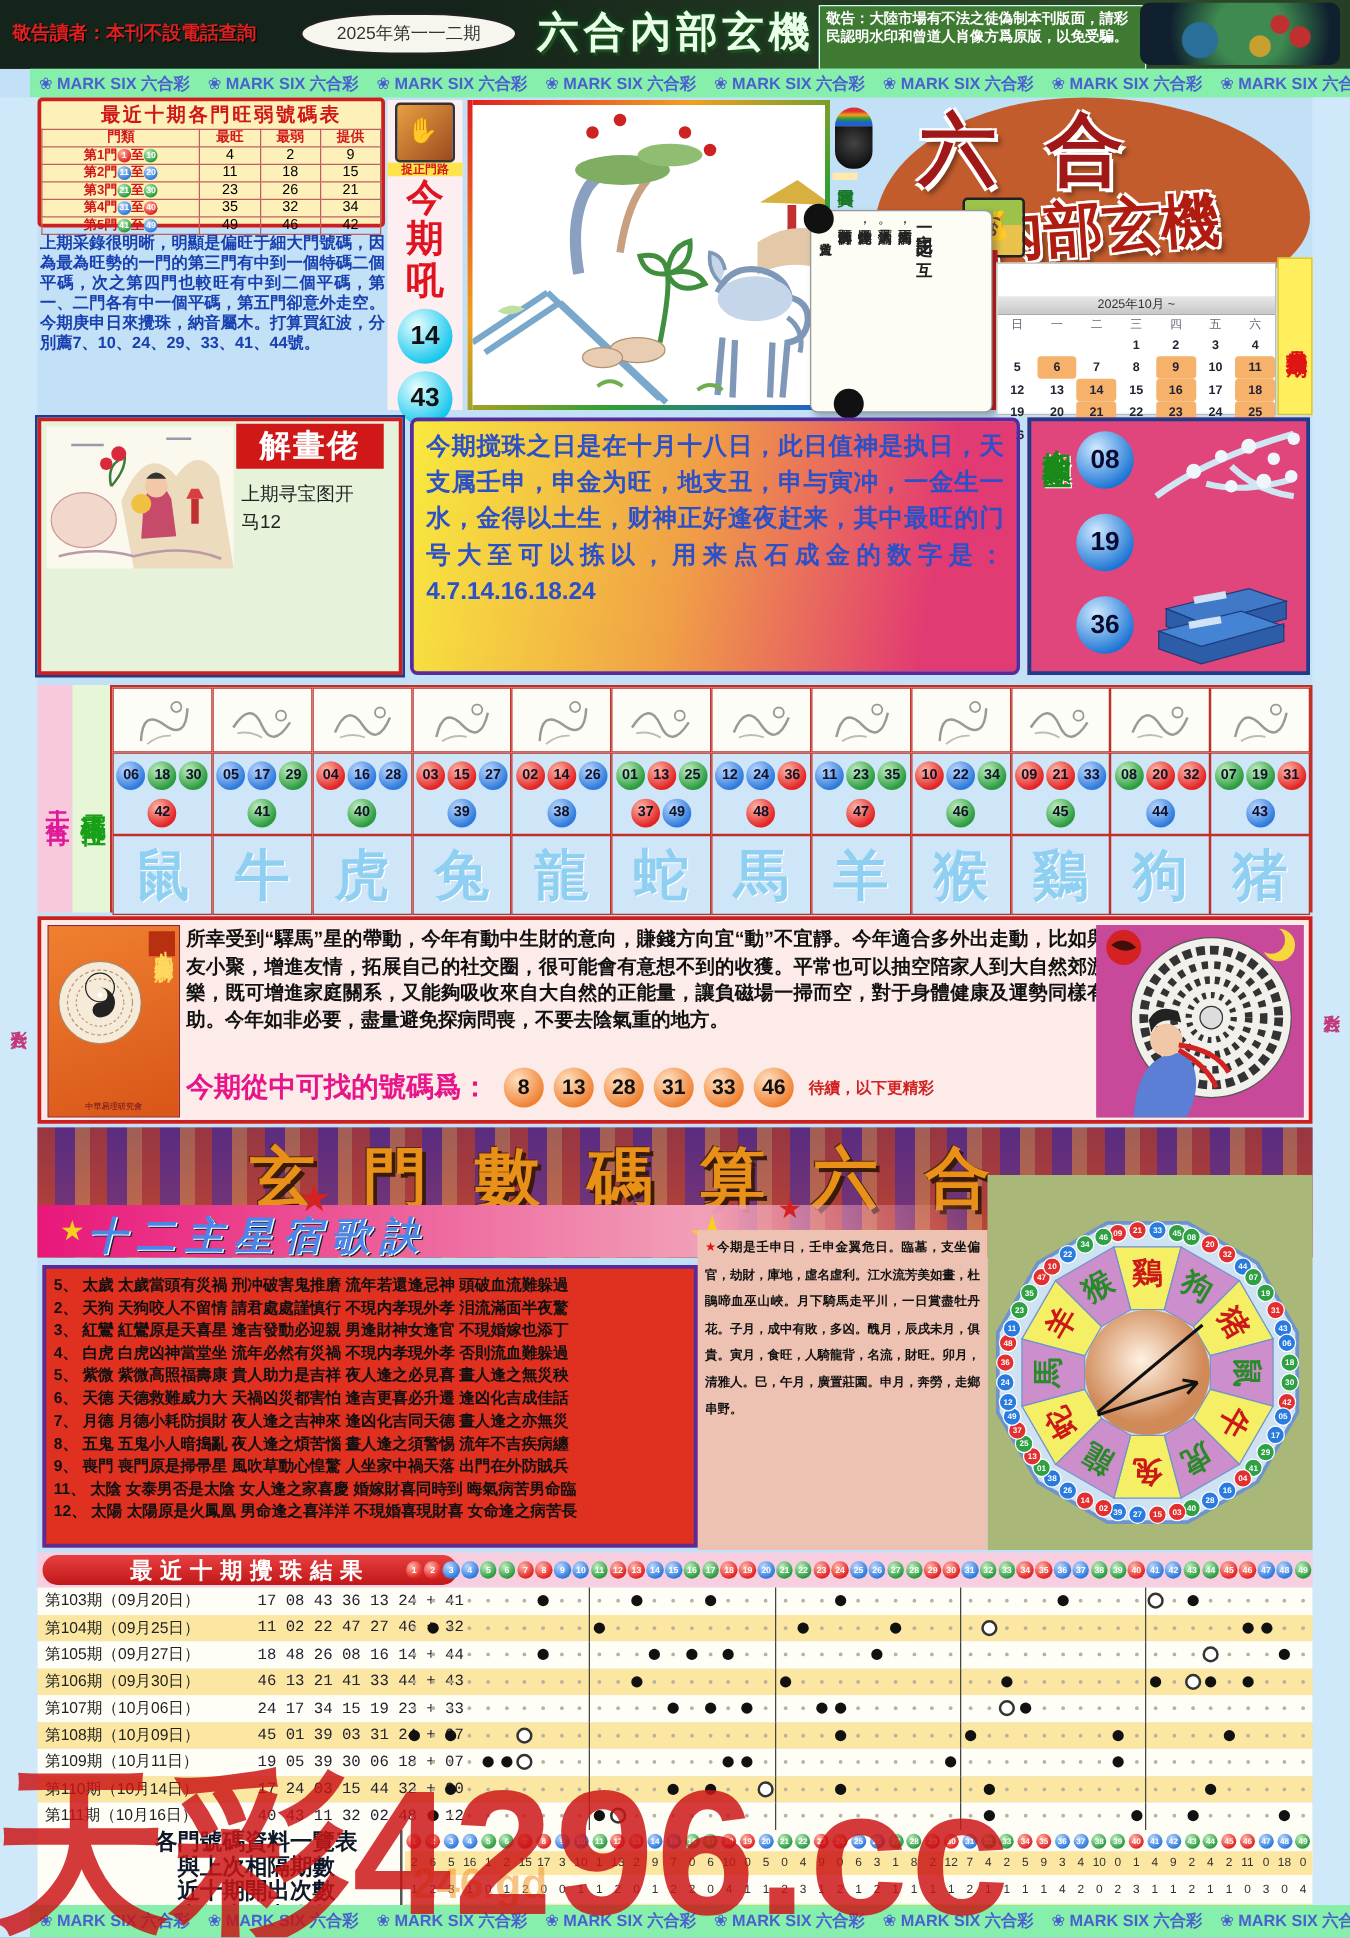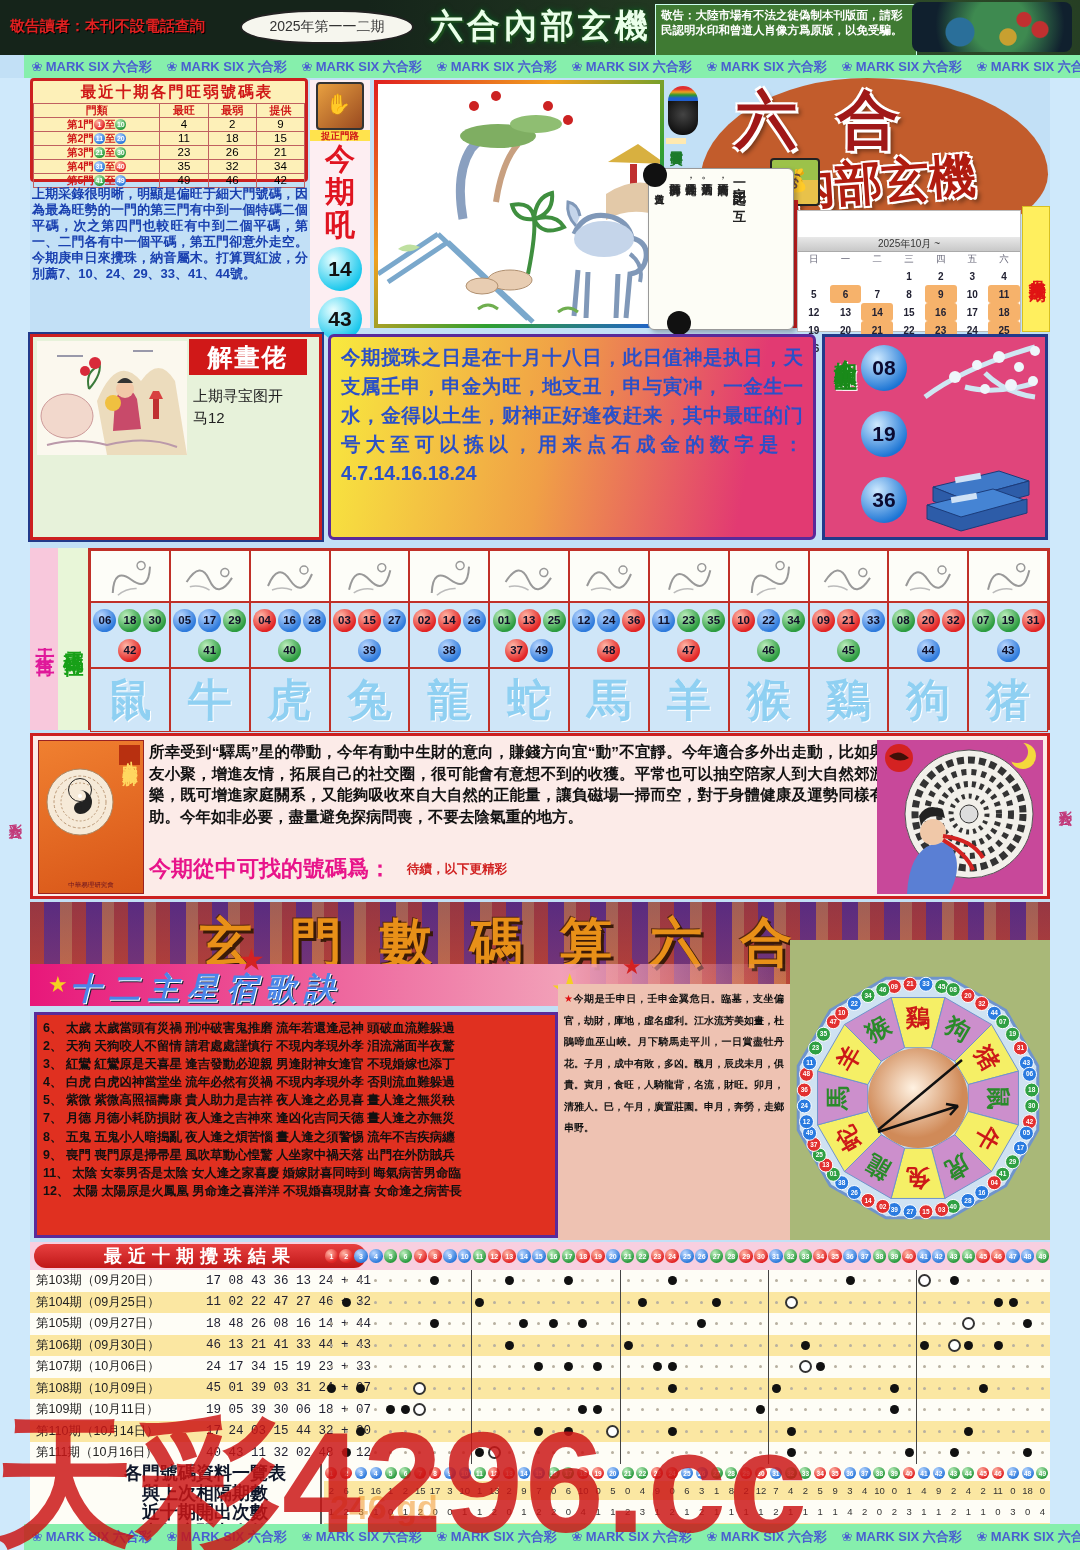--- a/index.html
+++ b/index.html
@@ -667,20 +667,21 @@
         <circle cx="35" cy="29" r="2" fill="#fff"></circle>
           <circle cx="35" cy="41" r="2" fill="#222"></circle>
         <circle cx="35" cy="23" r="11.5" fill="none" stroke="#222"></circle>
       </svg>
       <div class="vt">八字真踪精解</div>
       <div class="soc">中華易理研究會</div>
     </div>
     <div id="bazitxt">所幸受到“驛馬”星的帶動，今年有動中生財的意向，賺錢方向宜“動”不宜靜。今年適合多外出走動，比如與朋友小聚，增進友情，拓展自己的社交圈，很可能會有意想不到的收獲。平常也可以抽空陪家人到大自然郊游玩樂，既可增進家庭關系，又能夠吸收來自大自然的正能量，讓負磁場一掃而空，對于身體健康及運勢同樣有幫助。今年如非必要，盡量避免探病問喪，不要去陰氣重的地方。</div>
     <div id="bazipick">
       <span class="lbl">今期從中可找的號碼爲：</span>
+      <span id="baziballs"><span class="ball bg-orange">8</span><span class="ball bg-orange">13</span><span class="ball bg-orange">28</span><span class="ball bg-orange">31</span><span class="ball bg-orange">33</span><span class="ball bg-orange">46</span></span>
       <span class="note">待續，以下更精彩</span>
     </div>
     <div id="divin">
       <svg width="166" height="154" viewBox="0 0 166 154">
         <rect width="166" height="154" fill="#c8489a"></rect>
         <circle cx="22" cy="18" r="14" fill="#d42222"></circle>
           <path d="M12 16 q10 -8 20 2 q-10 6 -20 -2" fill="#401008"></path>
         <circle cx="146" cy="16" r="13" fill="#f4d83c"></circle>
           <circle cx="140" cy="12" r="11" fill="#c8489a"></circle>
         <circle cx="92" cy="74" r="64" fill="#f2f0ea" stroke="#555"></circle>
@@ -840,25 +841,26 @@
         <circle cx="78.02568926604513" cy="55.537478721894985" r="7" fill="#2fa043" stroke="#fff"></circle>
         <text x="78.02568926604513" y="57.73747872189499" font-size="6.5" fill="#fff" text-anchor="middle" font-weight="bold">34</text>
         <circle cx="92.77206264125599" cy="49.5795571423525" r="7" fill="#2fa043" stroke="#fff"></circle>
         <text x="92.77206264125599" y="51.7795571423525" font-size="6.5" fill="#fff" text-anchor="middle" font-weight="bold">46</text>
         <circle cx="128" cy="158" r="50" fill="url(#sph)"></circle>
         <path d="M88 190 L172 120 M88 192 L168 166 l-12 -2 m12 2 l-8 9" stroke="#111" stroke-width="2.5" fill="none"></path>
       </svg>
   </div>
   <div id="righttxt" class="abs"><span class="rstar">★</span><span>今期是壬申日，壬申金翼危日。臨墓，支坐偏官，劫財，庫地，虛名虛利。江水流芳美如畫，杜鵑啼血巫山峽。月下騎馬走平川，一日賞盡牡丹花。子月，成中有敗，多凶。醜月，辰戌未月，俱貴。寅月，食旺，人騎龍背，名流，財旺。卯月，清雅人。巳，午月，廣置莊園。申月，奔勞，走鄉串野。</span></div>
   <div id="versebox" class="abs">
-      <div class="vl">6、 太歲 太歲當頭有災禍 刑冲破害鬼推磨 流年若還逢忌神 頭破血流難躲過</div>
+      <div class="vl">5、 太歲 太歲當頭有災禍 刑冲破害鬼推磨 流年若還逢忌神 頭破血流難躲過</div>
       <div class="vl">2、 天狗 天狗咬人不留情 請君處處謹慎行 不現内孝現外孝 泪流滿面半夜驚</div>
       <div class="vl">3、 紅鸞 紅鸞原是天喜星 逢吉發動必迎親 男逢財神女逢官 不現婚嫁也添丁</div>
       <div class="vl">4、 白虎 白虎凶神當堂坐 流年必然有災禍 不現内孝現外孝 否則流血難躲過</div>
       <div class="vl">5、 紫微 紫微高照福壽康 貴人助力是吉祥 夜人逢之必見喜 晝人逢之無災秧</div>
+      <div class="vl">6、 天德 天德救難威力大 天禍凶災都害怕 逢吉更喜必升遷 逢凶化吉成佳話</div>
       <div class="vl">7、 月德 月德小耗防損財 夜人逢之吉神來 逢凶化吉同天德 晝人逢之亦無災</div>
       <div class="vl">8、 五鬼 五鬼小人暗搗亂 夜人逢之煩苦惱 晝人逢之須警惕 流年不吉疾病纏</div>
       <div class="vl">9、 喪門 喪門原是掃帚星 風吹草動心惶驚 人坐家中禍天落 出門在外防賊兵</div>
       <div class="vl">11、 太陰 女泰男否是太陰 女人逢之家喜慶 婚嫁財喜同時到 晦氣病苦男命臨</div>
       <div class="vl">12、 太陽 太陽原是火鳳凰 男命逢之喜洋洋 不現婚喜現財喜 女命逢之病苦長</div>
     </div>
 
   <div id="reszone" class="abs"></div>
   <div id="resttl" class="abs">最近十期攪珠結果</div>
   <div id="matrixhead" class="abs">

